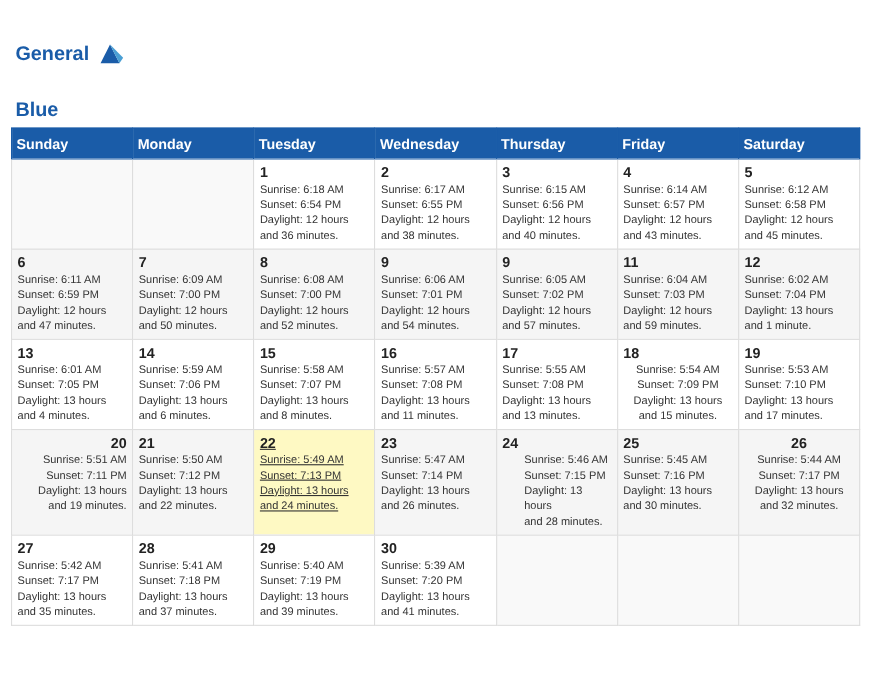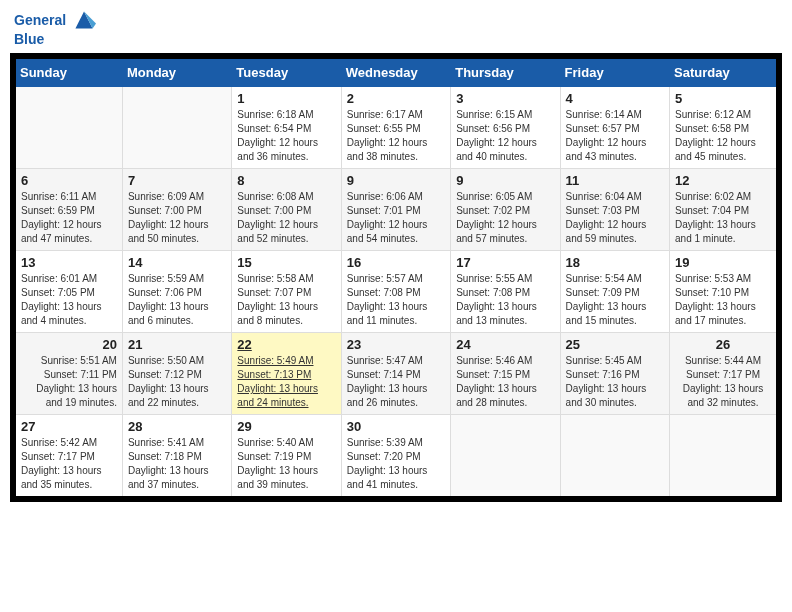--- a/index.html
+++ b/index.html
@@ -16,24 +16,25 @@
       align-items: flex-start;
       margin-bottom: 6px;
       padding: 0 4px;
     }
     .logo {
       display: flex;
       align-items: center;
       gap: 0;
     }
     .logo-text {
-      font-size: 14px;
+      font-size: 18px;
       font-weight: bold;
       color: #333;
       line-height: 1.1;
+      margin-top: 29px;
     }
     .logo-text span {
       color: #1a5ca8;
     }
     .logo-icon {
       width: 24px;
       height: 24px;
       margin-left: 2px;
       margin-top: -2px;
     }
@@ -47,21 +48,21 @@
       line-height: 1.1;
     }
     .location-title {
       font-size: 16px;
       color: #333;
       font-weight: normal;
     }
     .calendar {
       width: 100%;
       border-collapse: collapse;
-      border: 6px solid #000000;
+      border: 1px solid #000000;
     }
     .calendar th {
       background: #1a5ca8;
       color: white;
       font-size: 13px;
       font-weight: bold;
       padding: 6px 4px;
       text-align: left;
       border: 1px solid #1a5ca8;
     }
@@ -253,21 +254,21 @@
         </td>
         <td style="background: rgb(255, 255, 255);">
           <span class="day-num">17</span>
           <div class="day-info" style="white-space: pre-line;">Sunrise: 5:55 AM
 Sunset: 7:08 PM
 Daylight: 13 hours
 and 13 minutes.</div>
         </td>
         <td style="background: rgb(255, 255, 255);">
           <span class="day-num">18</span>
-          <div class="day-info" style="white-space: pre-line;">Sunrise: 5:54 AM
+          <div class="day-info" style="white-space: pre-line; text-align: center;">Sunrise: 5:54 AM
 Sunset: 7:09 PM
 Daylight: 13 hours
 and 15 minutes.</div>
         </td>
         <td style="background: rgb(255, 255, 255);">
           <span class="day-num">19</span>
           <div class="day-info" style="white-space: pre-line;">Sunrise: 5:53 AM
 Sunset: 7:10 PM
 Daylight: 13 hours
 and 17 minutes.</div>
@@ -297,21 +298,21 @@
         </td>
         <td style="background: rgb(245, 245, 245);">
           <span class="day-num">23</span>
           <div class="day-info" style="white-space: pre-line;">Sunrise: 5:47 AM
 Sunset: 7:14 PM
 Daylight: 13 hours
 and 26 minutes.</div>
         </td>
         <td style="background: rgb(245, 245, 245);">
           <span class="day-num">24</span>
-          <div class="day-info" style="white-space: pre-line;">Sunrise: 5:46 AM
+          <div class="day-info" style="white-space: pre-line; margin-left: 20px;">Sunrise: 5:46 AM
 Sunset: 7:15 PM
 Daylight: 13 hours
 and 28 minutes.</div>
         </td>
         <td style="background: rgb(245, 245, 245);">
           <span class="day-num">25</span>
           <div class="day-info" style="white-space: pre-line;">Sunrise: 5:45 AM
 Sunset: 7:16 PM
 Daylight: 13 hours
 and 30 minutes.</div>

